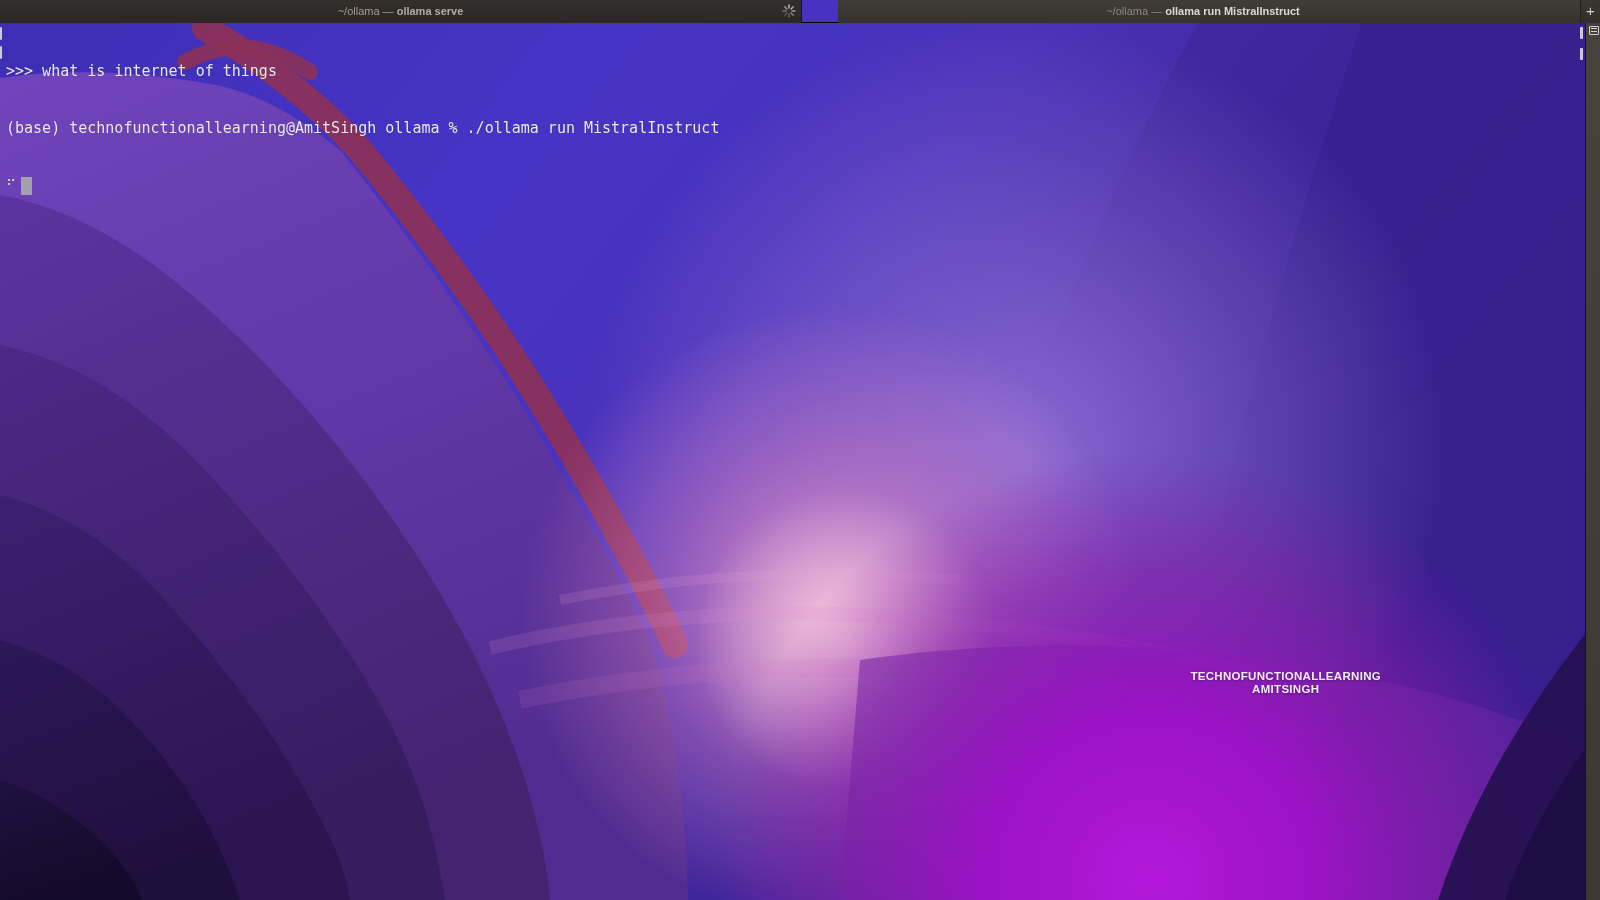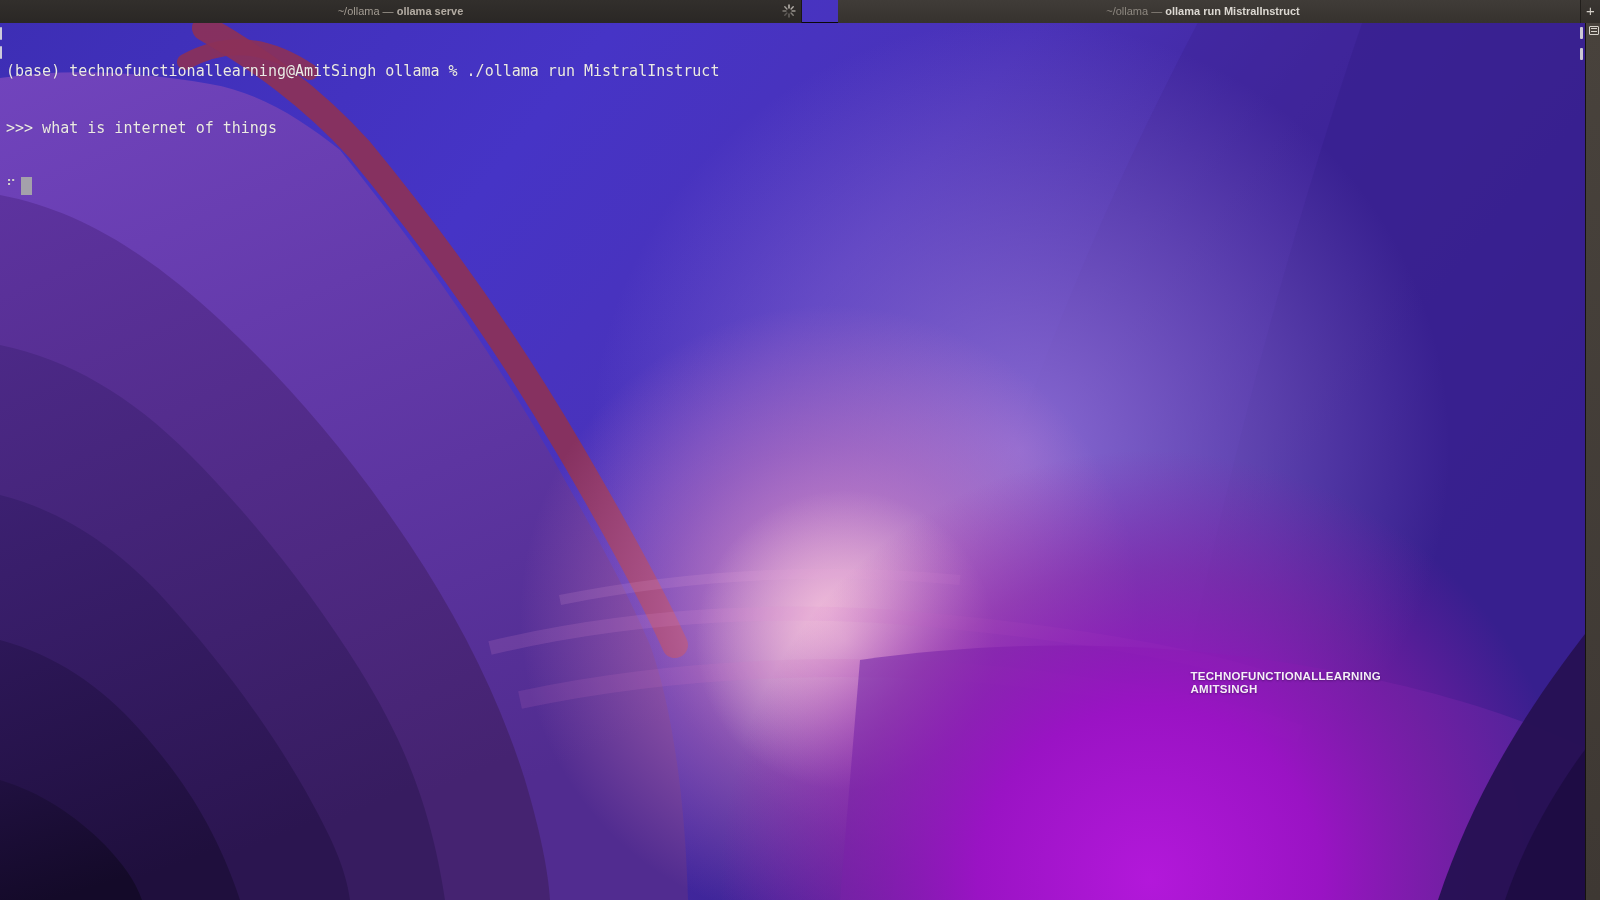--- a/index.html
+++ b/index.html
@@ -5,21 +5,21 @@
   html,body{margin:0;padding:0;}
   body{
     width:1600px;height:900px;overflow:hidden;position:relative;
     font-family:"Liberation Sans",sans-serif;background:#2a1a6e;
   }
   .desktop{position:absolute;inset:0;width:1600px;height:900px;overflow:hidden;}
   .wallpaper{position:absolute;inset:0;width:1600px;height:900px;display:block;}
 
   
   .watermark{
-    position:absolute;top:670px;right:219px;text-align:left;
+    position:absolute;top:670px;right:219px;text-align:center;
     color:rgba(255,255,255,0.93);font-size:11.5px;font-weight:600;
     letter-spacing:.3px;line-height:13px;text-shadow:0 1px 2px rgba(40,10,60,.45);
   }
 
   
   .titlebar{
     position:absolute;top:0;left:0;width:1600px;height:23px;
     border-bottom:1px solid #0a0806;box-sizing:border-box;
   }
   .tb-section{position:absolute;top:0;height:23px;}
@@ -223,18 +223,18 @@
   <div class="scroll-strip">
     <div class="marks-icon"></div>
   </div>
 
   <div class="mark mark-l mark-l1"></div>
   <div class="mark mark-l mark-l2"></div>
   <div class="mark mark-r mark-r1"></div>
   <div class="mark mark-r mark-r2"></div>
 
   <div class="term">
+    <div class="term-line">&gt;&gt;&gt; what is internet of things</div>
     <div class="term-line">(base) technofunctionallearning@AmitSingh ollama % ./ollama run MistralInstruct</div>
-    <div class="term-line">&gt;&gt;&gt; what is internet of things</div>
     <div class="term-line"><span class="spin-char">⠋</span><span class="cursor"></span></div>
   </div>
 
 </div>
 
 </body></html>

